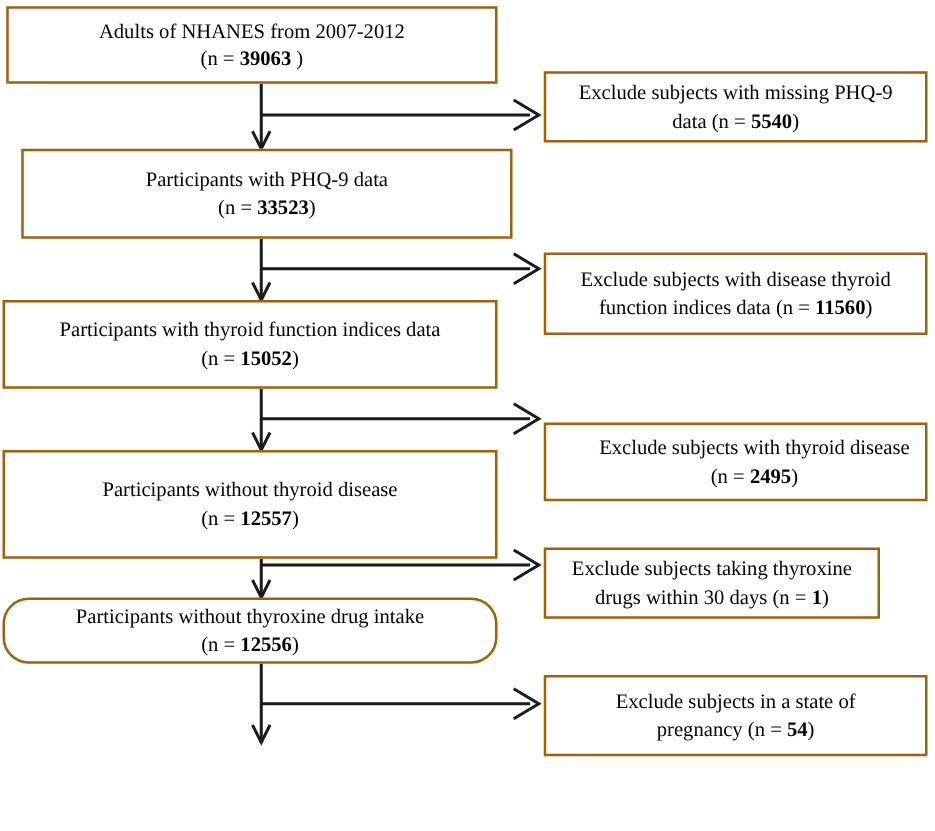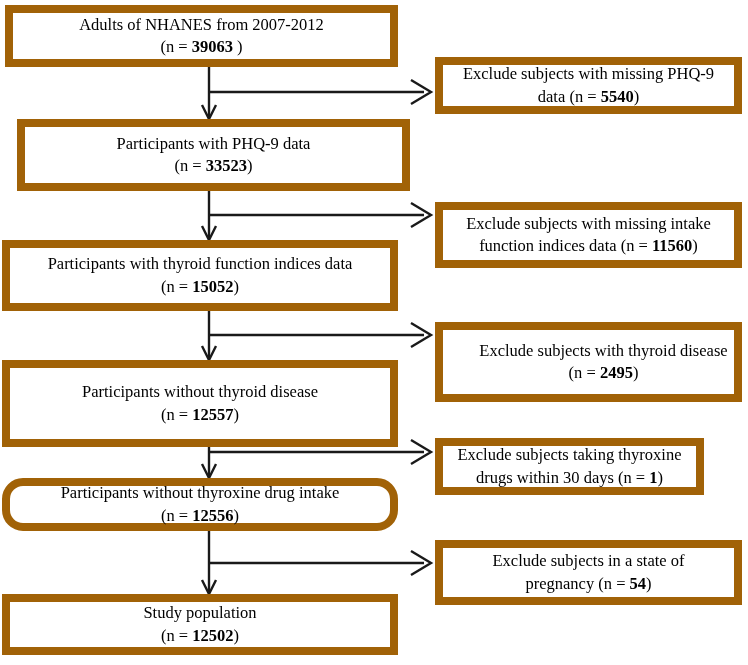--- a/index.html
+++ b/index.html
@@ -14,21 +14,21 @@
   #flowchart {
     position: relative;
     width: 748px;
     height: 665px;
     background: #ffffff;
     overflow: hidden;
   }
   .node {
     position: absolute;
     box-sizing: border-box;
-    border: 8px solid #a16207;
+    border: 2px solid #a16207;
     background: #ffffff;
     display: flex;
     align-items: center;
     justify-content: center;
     text-align: center;
     line-height: 1.34;
     font-size: 16.5px;
     padding: 2px 6px;
   }
   .node .txt {
@@ -113,42 +113,36 @@
     </span>
   </div>
 
   <div class="node" style="left:2px; top:478px; width:396px; height:53px;border-radius:21px;">
     <span class="txt">
       <span>Participants without thyroxine drug intake</span>
       <span class="line2"><span>(n = </span><span class="num">12556</span><span>)</span></span>
     </span>
   </div>
 
-  <div class="node" style="left:2px; top:594px; width:396px; height:61px;">
-    <span class="txt">
-      <span>Study population</span>
-      <span class="line2"><span>(n = </span><span class="num">12502</span><span>)</span></span>
-    </span>
-  </div>
 
   <div class="node" style="left:435px; top:57px; width:307px; height:57px;">
     <span class="txt">
       <span>Exclude subjects with missing PHQ-9</span>
       <span class="line2"><span>data (n = </span><span class="num">5540</span><span>)</span></span>
     </span>
   </div>
 
   <div class="node" style="left:435px; top:202px; width:307px; height:66px;">
     <span class="txt">
-      <span>Exclude subjects with missing intake</span>
+      <span>Exclude subjects with disease thyroid</span>
       <span class="line2"><span>function indices data (n = </span><span class="num">11560</span><span>)</span></span>
     </span>
   </div>
 
-  <div class="node" style="left:435px; top:322px; width:307px; height:80px;padding-left:36px;">
+  <div class="node" style="left:435px; top:338px; width:307px; height:63px;padding-left:36px;">
     <span class="txt">
       <span>Exclude subjects with thyroid disease</span>
       <span class="line2"><span>(n = </span><span class="num">2495</span><span>)</span></span>
     </span>
   </div>
 
   <div class="node" style="left:435px; top:438px; width:269px; height:57px;">
     <span class="txt">
       <span>Exclude subjects taking thyroxine</span>
       <span class="line2"><span>drugs within 30 days (n = </span><span class="num">1</span><span>)</span></span>

